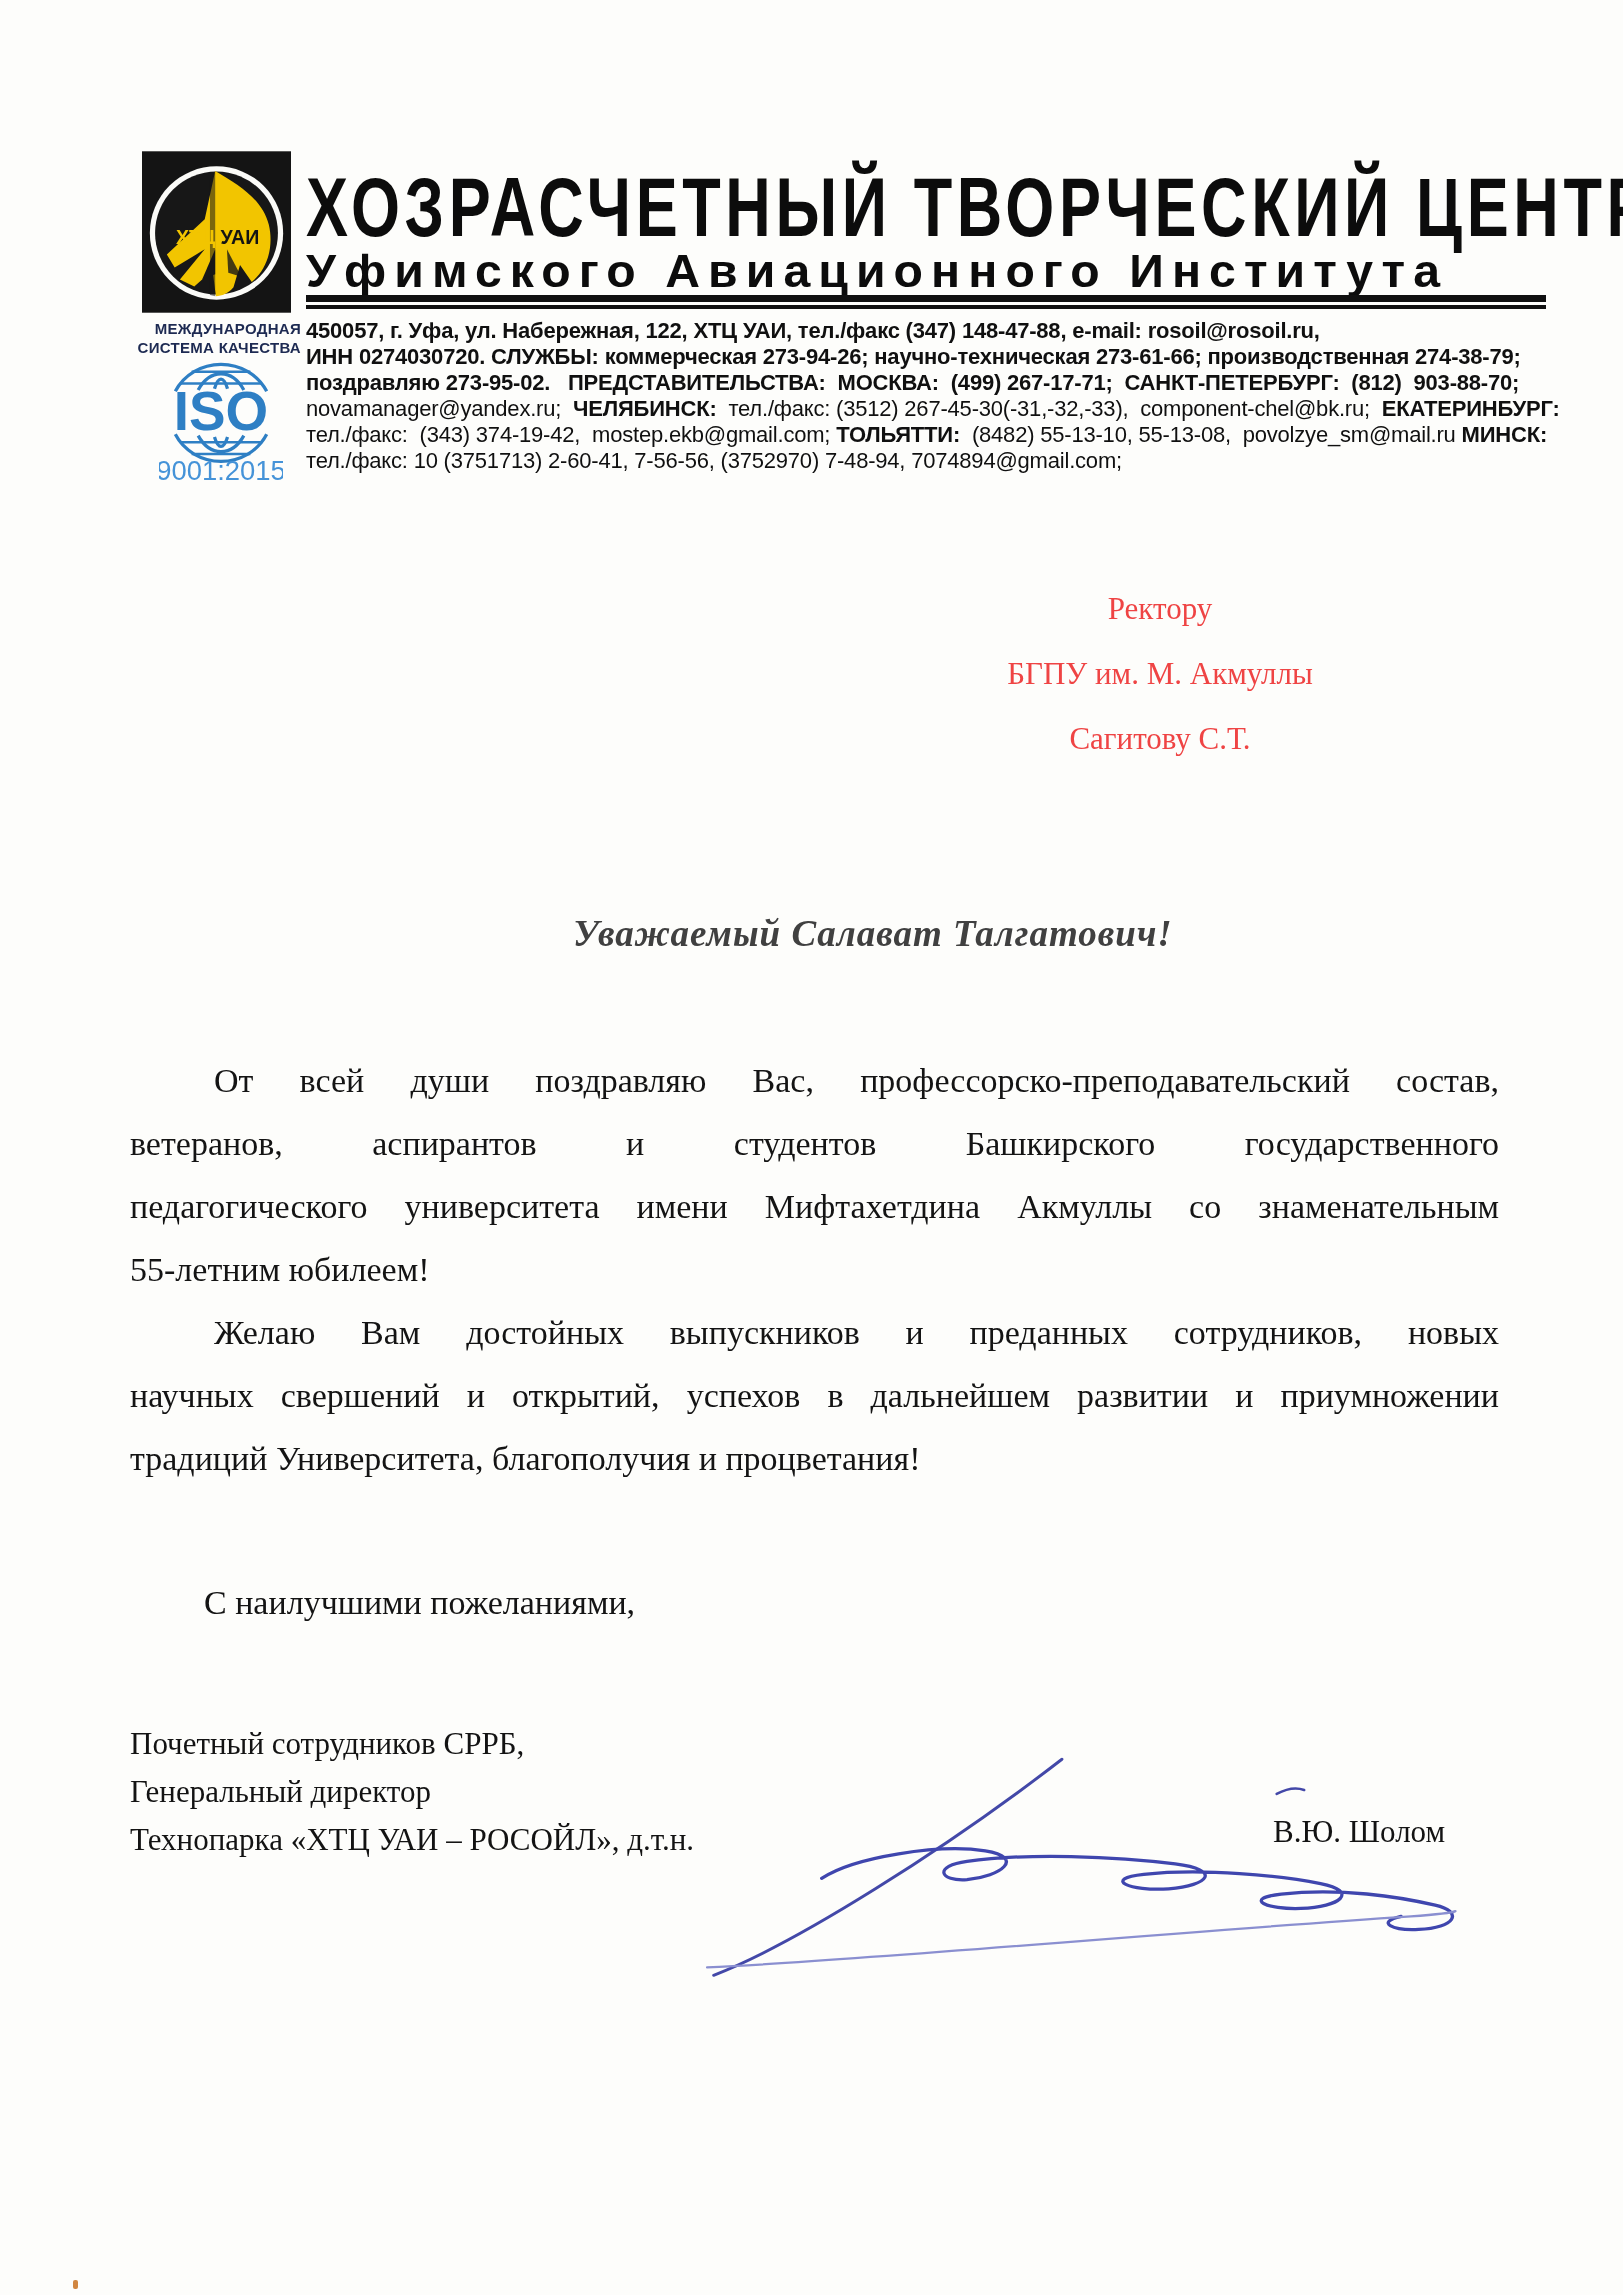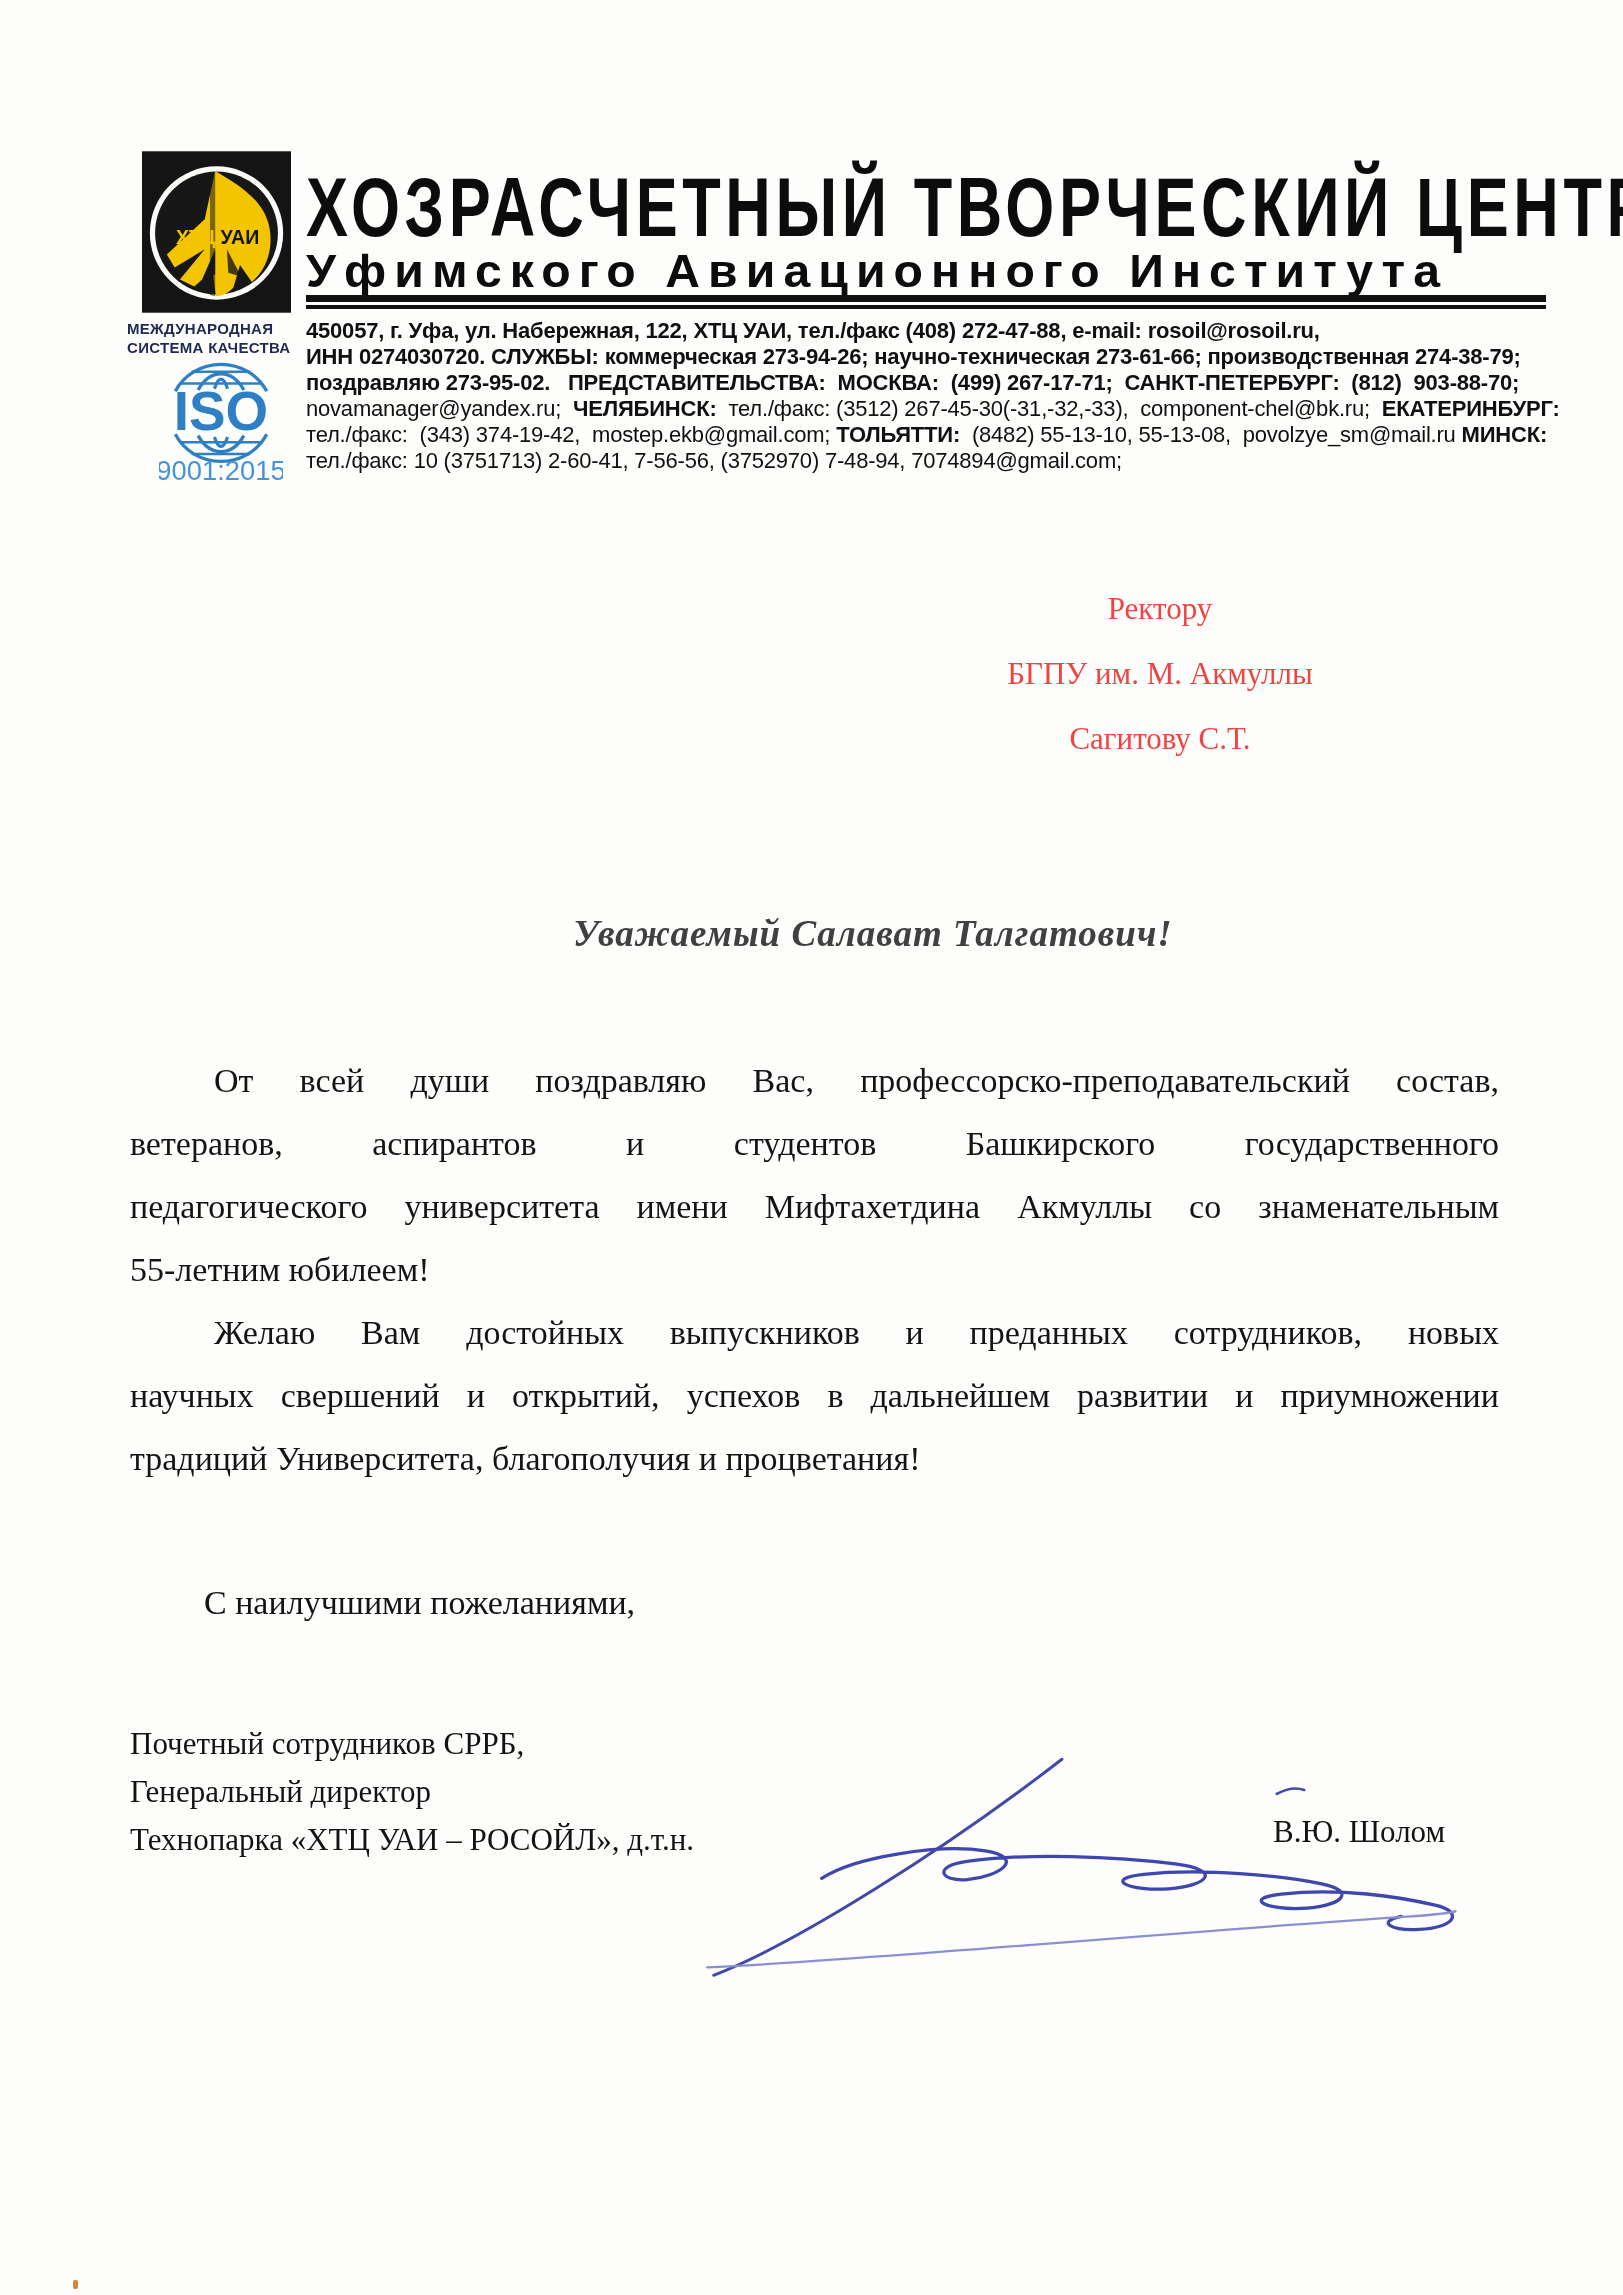--- a/index.html
+++ b/index.html
@@ -7,24 +7,24 @@
     position:relative;
     width:1623px;height:2295px;
     background:#fdfdfb;
     overflow:hidden;
     font-family:"Liberation Serif","DejaVu Serif",serif;
     color:#161616;
   }
   
   .logo-box{position:absolute;left:142px;top:151px;width:149px;height:162px;}
   .quality{
-    position:absolute;left:127px;top:319px;width:203px;
+    position:absolute;left:98px;top:319px;width:203px;
     font-family:"Liberation Sans",sans-serif;font-weight:700;
     font-size:15px;line-height:19px;letter-spacing:0.3px;
-    color:#1d2a52;text-align:left;
+    color:#1d2a52;text-align:right;
   }
   .iso-logo{position:absolute;left:159px;top:357px;width:124px;height:126px;}
   .title1{
     position:absolute;left:306px;top:159px;
     font-family:"Liberation Sans",sans-serif;font-weight:700;
     font-size:63px;letter-spacing:4.6px;white-space:nowrap;color:#0c0c0c;
     transform:scale(1.0,1.32);transform-origin:0 0;
   }
   .title2{
     position:absolute;left:306px;top:245px;
@@ -126,21 +126,21 @@
       <text x="95" y="188" text-anchor="middle" font-family="Liberation Sans, sans-serif" font-size="42" fill="#4593d8">9001:2015</text>
     </svg>
   </div>
 
   <div class="title1">ХОЗРАСЧЕТНЫЙ ТВОРЧЕСКИЙ ЦЕНТР</div>
   <div class="title2">Уфимского Авиационного Института</div>
   <div class="rule-thick"></div>
   <div class="rule-thin"></div>
 
   <div class="addr">
-    <div class="line"><span class="seg-b">450057, г. Уфа, ул. Набережная, 122, ХТЦ УАИ, тел./факс (408) 272-47-88, e-mail: rosoil@rosoil.ru,</span></div>
+    <div class="line"><span class="seg-b">450057, г. Уфа, ул. Набережная, 122, ХТЦ УАИ, тел./факс (347) 148-47-88, e-mail: rosoil@rosoil.ru,</span></div>
     <div class="line"><span class="seg-b">ИНН 0274030720. СЛУЖБЫ: </span><span class="seg-bi">коммерческая</span><span class="seg-b"> 273-94-26; </span><span class="seg-bi">научно-техническая</span><span class="seg-b"> 273-61-66; </span><span class="seg-bi">производственная</span><span class="seg-b"> 274-38-79;</span></div>
     <div class="line"><span class="seg-bi">поздравляю</span><span class="seg-b"> 273-95-02.   ПРЕДСТАВИТЕЛЬСТВА:  МОСКВА:  (499) 267-17-71;  САНКТ-ПЕТЕРБУРГ:  (812)  903-88-70;</span></div>
     <div class="line"><span class="seg-r">novamanager@yandex.ru;  </span><span class="seg-b">ЧЕЛЯБИНСК:</span><span class="seg-r">  тел./факс: (3512) 267-45-30(-31,-32,-33),  component-chel@bk.ru;  </span><span class="seg-b">ЕКАТЕРИНБУРГ:</span></div>
     <div class="line"><span class="seg-r">тел./факс:  (343) 374-19-42,  mostep.ekb@gmail.com; </span><span class="seg-b">ТОЛЬЯТТИ:</span><span class="seg-r">  (8482) 55-13-10, 55-13-08,  povolzye_sm@mail.ru </span><span class="seg-b">МИНСК:</span></div>
     <div class="line"><span class="seg-r">тел./факс: 10 (3751713) 2-60-41, 7-56-56, (3752970) 7-48-94, 7074894@gmail.com;</span></div>
   </div>
 
   <div class="recipient">
       <div class="line">Ректору</div>
       <div class="line">БГПУ им. М. Акмуллы</div>

